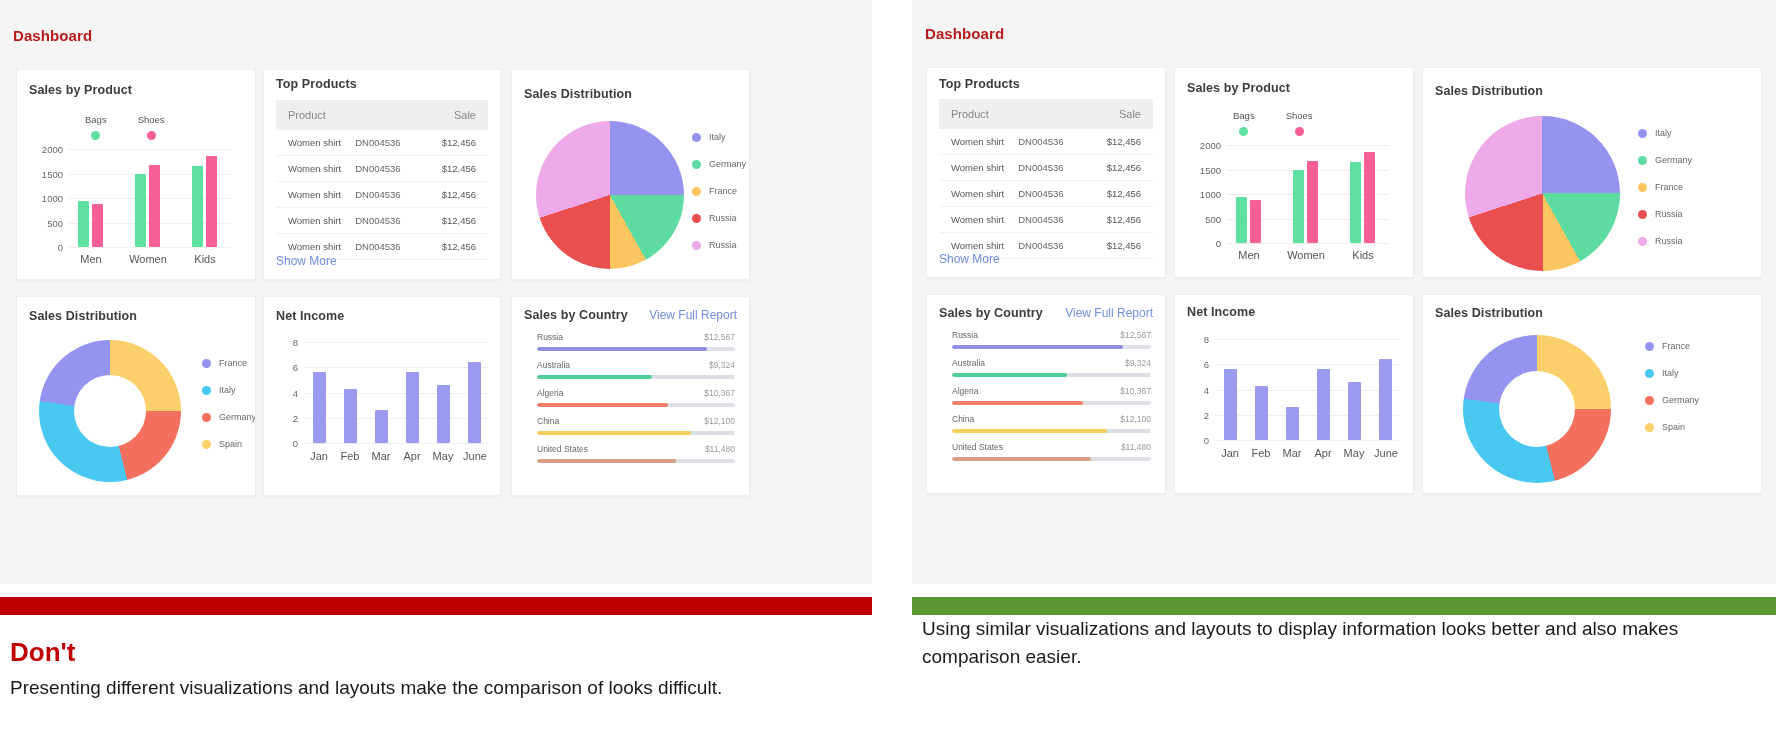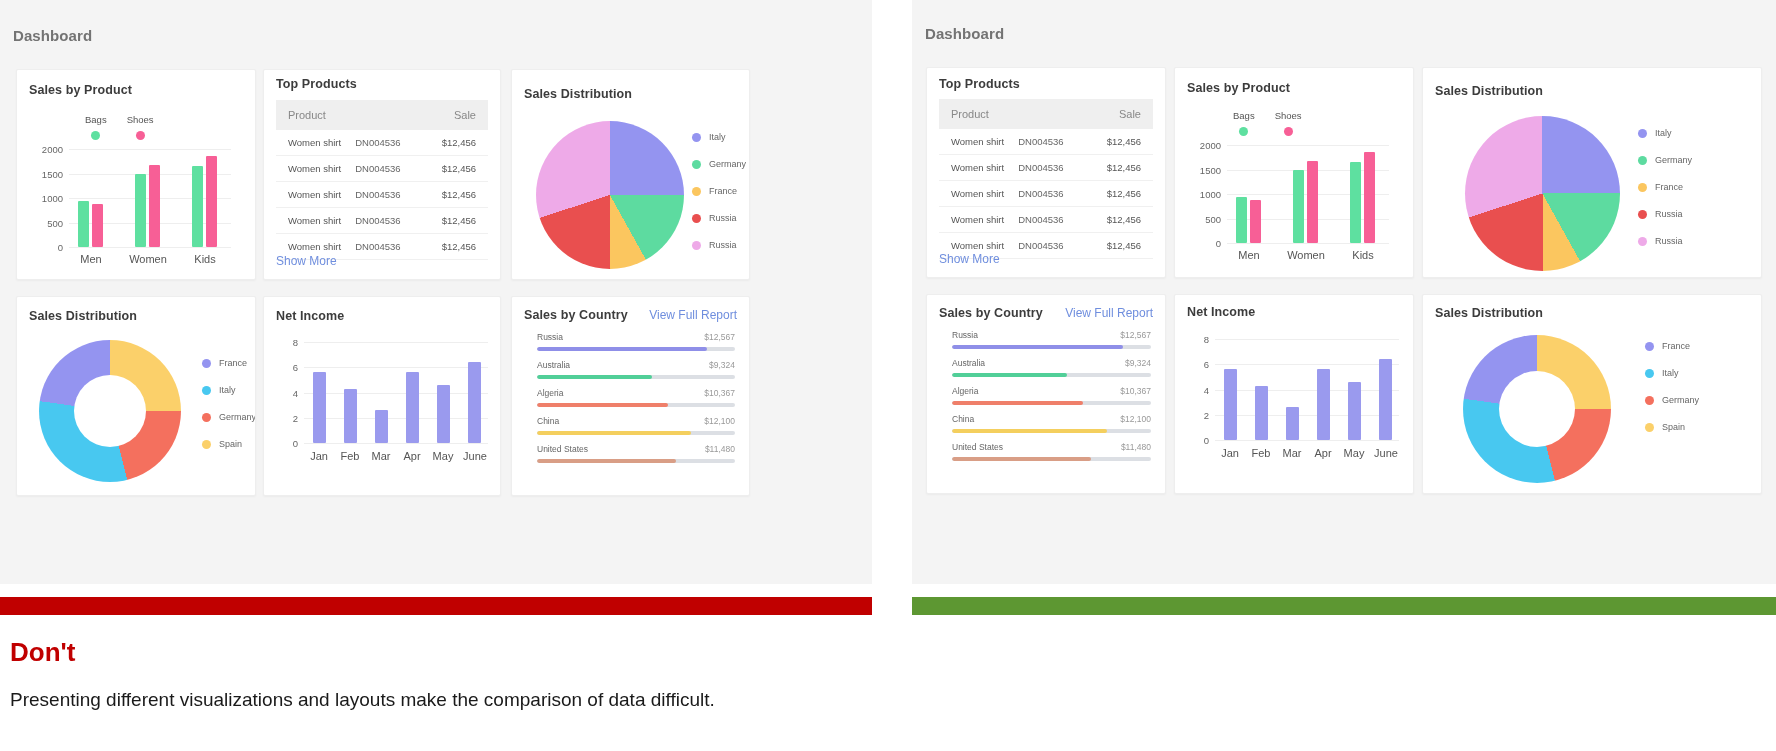--- a/index.html
+++ b/index.html
@@ -18,39 +18,39 @@
 
   .dash {
     position: relative;
     background: #f4f4f4;
     height: 584px;
     padding: 0;
     overflow: hidden;
   }
 
   .dash-title {
-    font-size: 15px; font-weight: bold; color: #737373;
+    font-size: 15px; font-weight: bold; color: #b91c1c;
     letter-spacing: .1px;
   }
 
   .card {
     position: absolute;
     background: #ffffff;
     border: 1px solid #eeeeee;
     border-radius: 2px;
     box-shadow: 0 1px 2px rgba(0,0,0,.04);
     overflow: hidden;
   }
   .card-title {
     font-size: 12.5px; font-weight: bold; color: #3c3c3c;
     letter-spacing: .1px;
   }
 
   
-  .legend-top { display: flex; gap: 20px; align-items: flex-start; }
+  .legend-top { display: flex; gap: 31px; align-items: flex-start; }
   .legend-top .li { display: flex; align-items: center; gap: 6px; flex-direction: column; }
   .legend-top .li .lbl { font-size: 9.5px; color: #555; }
   .dot { width: 9px; height: 9px; border-radius: 50%; display: block; }
 
   .plot { position: relative; }
   .gridline { position: absolute; left: 0; right: 0; height: 1px; background: #eeeeee; }
   .ytick { position: absolute; right: 100%; margin-right: 6px; font-size: 9.5px; color: #666; transform: translateY(-50%); white-space: nowrap; }
   .xtick { position: absolute; font-size: 11px; color: #555; transform: translateX(-50%); }
   .bar { position: absolute; bottom: 0; border-radius: 1px; }
 
@@ -82,21 +82,21 @@
   
   .ctry { margin-bottom: 9px; }
   .ctry .row { display: flex; justify-content: space-between; align-items: baseline; }
   .ctry .nm { font-size: 8.5px; color: #666; }
   .ctry .val { font-size: 8.5px; color: #999; }
   .track { height: 4px; background: #dcdfe4; border-radius: 2px; margin-top: 5px; overflow: hidden; }
   .fill { height: 100%; border-radius: 2px; }
 
   
   .rule { height: 18px; width: 100%; }
-  .cap-title { font-size: 26px; font-weight: bold; margin: 22px 0 18px 0; }
+  .cap-title { font-size: 26px; font-weight: bold; margin: 22px 0 6px 0; }
   .cap-body  { font-size: 19px; color: #1a1a1a; line-height: 1.45; }
   .footer { padding: 0 10px; }
 </style>
 </head>
 <body>
 
 <div class="root">
 
   <div class="panel panel-left">
     <div class="dash">
@@ -322,21 +322,21 @@
               </div>
           </div>
         </div>
       </div>
 
     </div>
 
     <div class="rule" style="background:#c00000;margin-top:13px;"></div>
     <div class="footer">
       <div class="cap-title" style="color:#c00000;">Don't</div>
-      <div class="cap-body" style="max-width:810px;">Presenting different visualizations and layouts make the comparison of data difficult.</div>
+      <div class="cap-body" style="max-width:810px;">Presenting different visualizations and layouts make the comparison of looks difficult.</div>
     </div>
   </div>
 
   <div class="panel-gap"></div>
 
   <div class="panel panel-right">
     <div class="dash" style="margin-left:8px;width:864px;">
 
       <div class="dash-title" style="position:absolute;left:13px;top:25px;">Dashboard</div>
 
@@ -558,16 +558,17 @@
               <span class="dot" style="background:#fbd06a"></span>
               <span class="lbl">Spain</span>
             </div>
         </div>
       </div>
 
     </div>
 
     <div class="rule" style="background:#5d9732;margin-top:13px;margin-left:8px;width:864px;"></div>
     <div class="footer" style="padding-left:18px;">
+      <div class="cap-body" style="max-width:790px;">Using similar visualizations and layouts to display information looks better and also makes comparison easier.</div>
     </div>
   </div>
 
 </div>
 
 </body></html>

